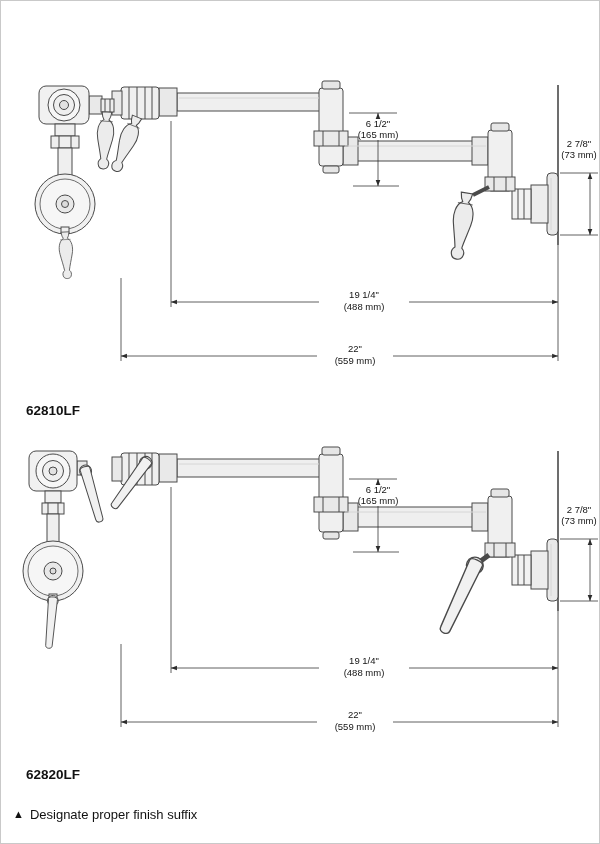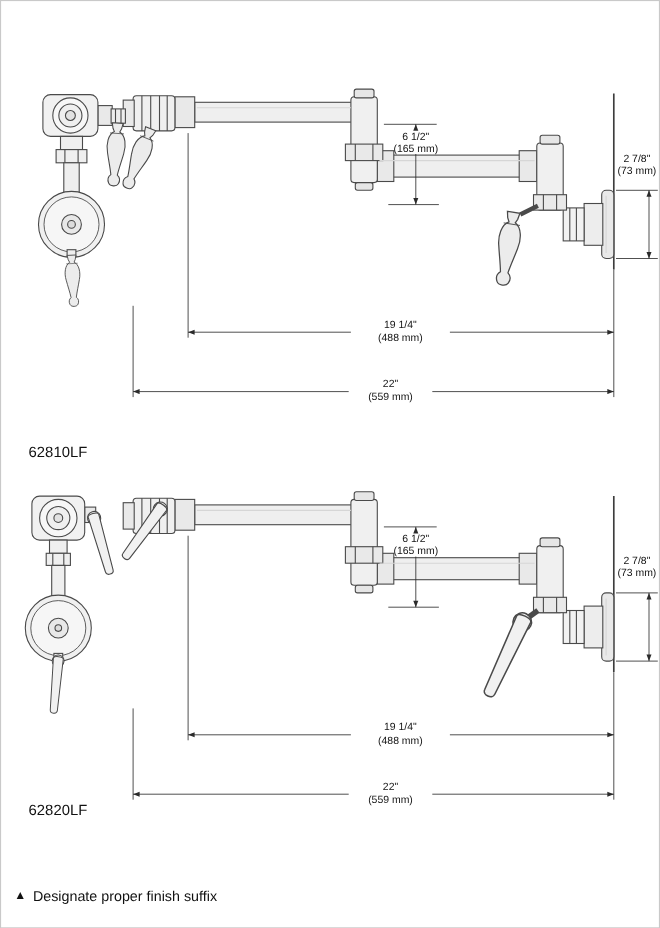--- a/index.html
+++ b/index.html
@@ -5,24 +5,24 @@
   html,body{margin:0;padding:0;background:#fff;}
   .page{
     position:relative;width:600px;height:844px;background:#ffffff;
     border:1px solid #c9c9c9;box-sizing:border-box;overflow:hidden;
     font-family:"Liberation Sans",sans-serif;
   }
   svg.drawing{position:absolute;left:0;width:600px;height:300px;}
   #d1{top:72px;}
   #d2{top:438px;}
   .model-label{
-    position:absolute;left:25px;font-size:13.5px;font-weight:normal;color:#111;
+    position:absolute;left:25px;font-size:13.5px;font-weight:bold;color:#111;
   }
   #label1{top:402px;}
-  #label2{top:728px;}
+  #label2{top:766px;}
   .footnote{
     position:absolute;left:12px;top:806px;font-size:13px;color:#111;
     display:flex;align-items:center;gap:6px;
   }
   .footnote .tri{font-size:11px;line-height:1;}
   svg text{
     font-family:"Liberation Sans",sans-serif;font-size:9.5px;fill:#141414;
     text-anchor:middle;
   }
 </style>

